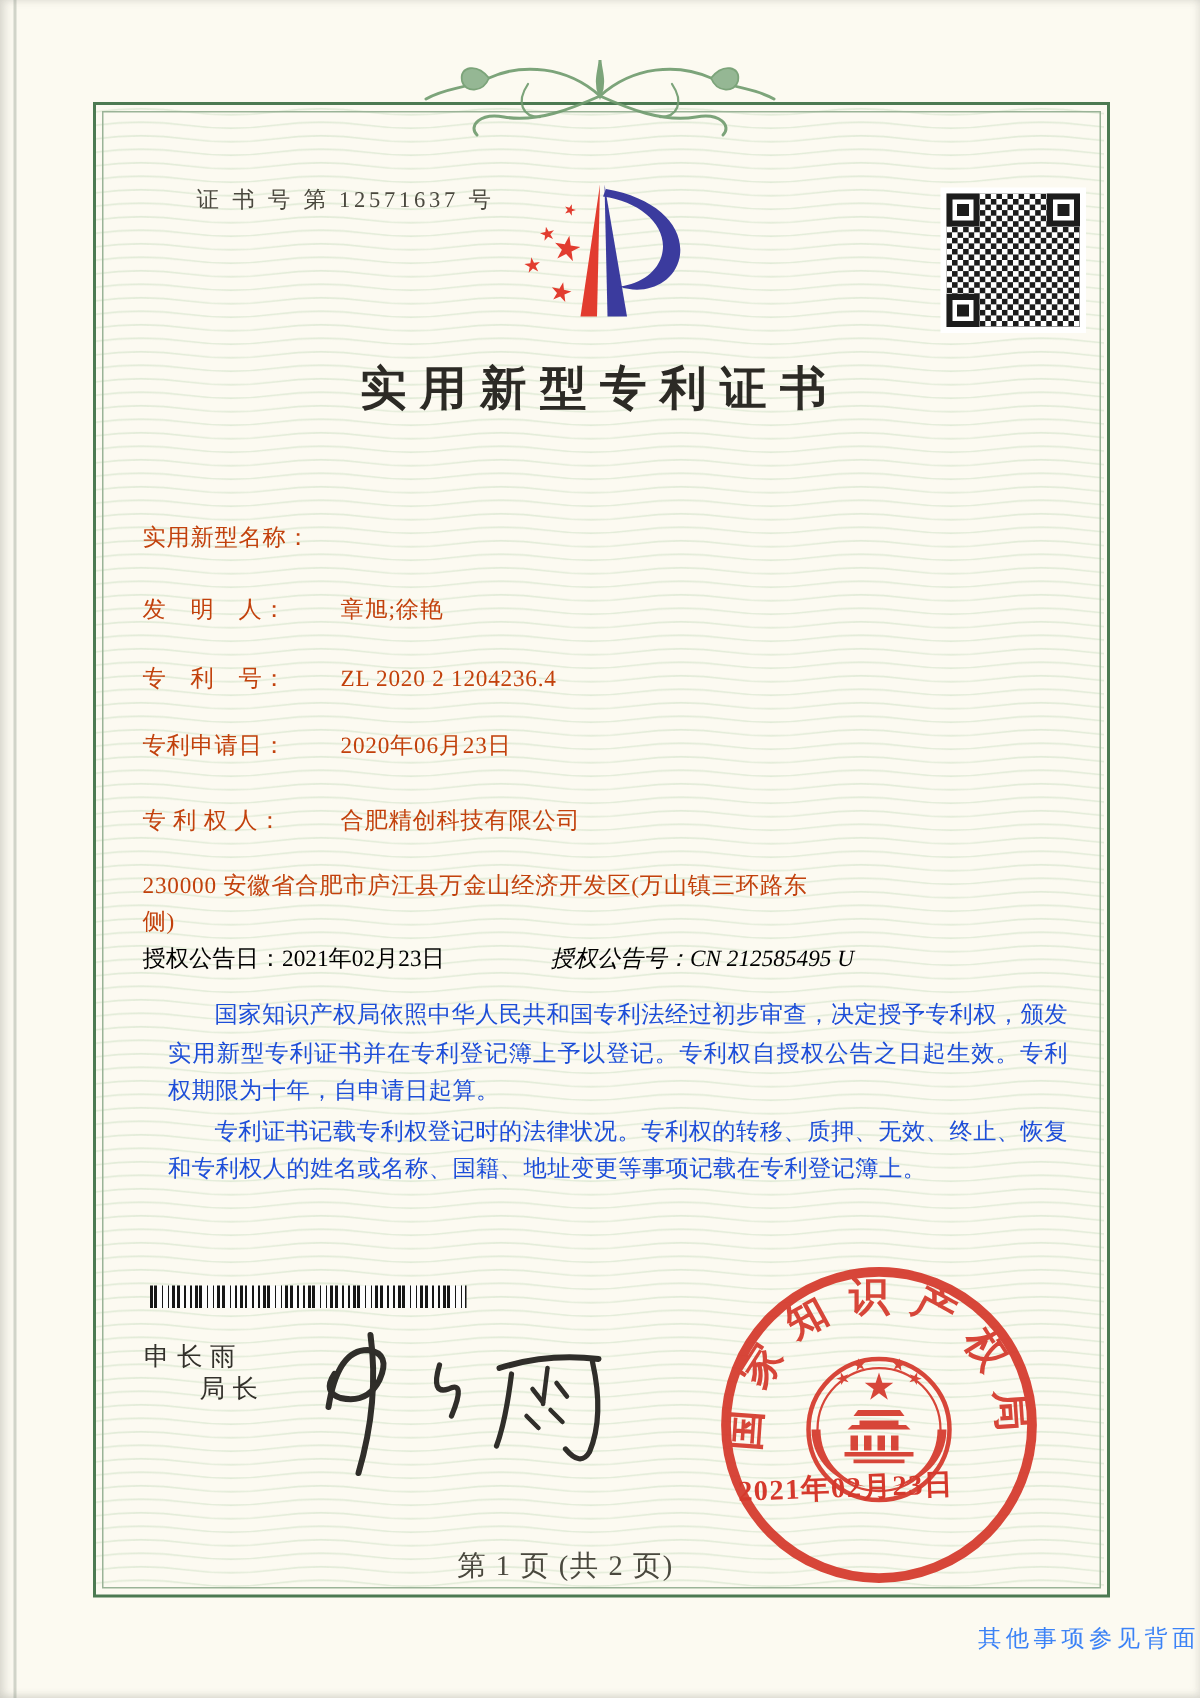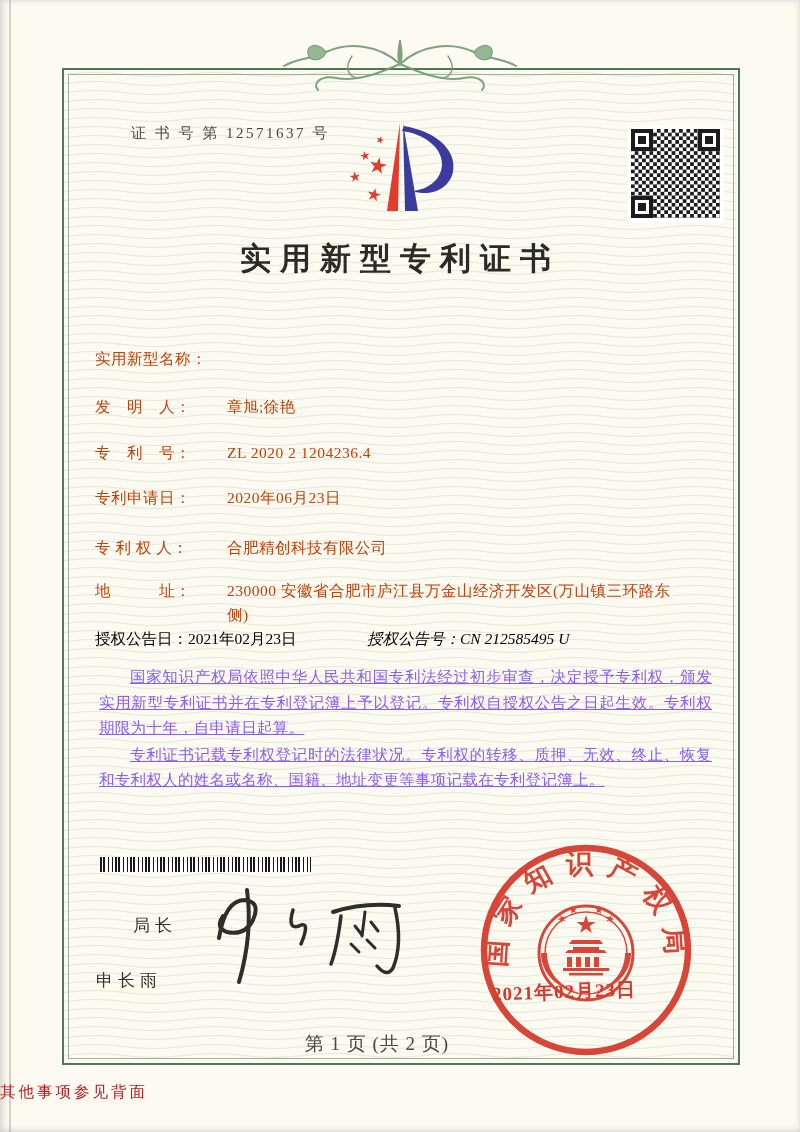--- a/index.html
+++ b/index.html
@@ -28,34 +28,34 @@
   .finder.tl{left:0;top:0}.finder.tr{right:0;top:0}.finder.bl{left:0;bottom:0}
   .title{position:absolute;left:0;right:0;top:238px;text-align:center;font-size:31px;font-weight:700;
     letter-spacing:9px;color:#2c2a25;z-index:3;}
   .field{position:absolute;left:95px;width:615px;display:flex;font-size:15.5px;color:#c2410c;z-index:3;line-height:1.55;}
   .field .lbl{flex:0 0 132px;letter-spacing:.5px;}
   .field .val{flex:1;letter-spacing:.5px;}
   .field .val.addr{max-width:452px;}
   .grant-row{position:absolute;left:95px;top:629px;width:615px;font-size:15.5px;color:#000000;z-index:3;}
   .grant-right{position:absolute;left:272px;top:0;font-style:italic;}
   .paras{position:absolute;left:95px;top:664px;width:617px;z-index:3;}
-  .paras p{margin:0 0 1px 4px;font-size:15.5px;line-height:25.5px;text-indent:2em;text-align:justify;color:#8b5cf6;letter-spacing:.3px;text-decoration:underline;}
+  .paras p{margin:0 0 1px 17px;font-size:15.5px;line-height:25.5px;text-indent:2em;text-align:justify;color:#1d4ed8;letter-spacing:.3px;}
   .barcode{position:absolute;left:100px;top:857px;width:211px;height:15px;z-index:3;
     background:repeating-linear-gradient(90deg,#161616 0 2px,#fdfdfd 2px 3px,#161616 3px 5px,#fdfdfd 5px 8px,#161616 8px 9px,#fdfdfd 9px 12px,#161616 12px 13px,#fdfdfd 13px 15px);}
   .director-title{position:absolute;left:96px;top:914px;font-size:17px;letter-spacing:5px;color:#33312b;z-index:3;
     font-family:"Liberation Sans","DejaVu Sans",sans-serif;margin-left:37px;}
-  .director-name{position:absolute;left:96px;top:969px;font-size:17px;letter-spacing:5px;color:#33312b;z-index:3;
+  .director-name{position:absolute;left:96px;top:893px;font-size:17px;letter-spacing:5px;color:#33312b;z-index:3;
     font-family:"Liberation Sans","DejaVu Sans",sans-serif;}
   .signature{position:absolute;left:205px;top:876px;z-index:4;}
   .seal{position:absolute;left:477px;top:841px;z-index:4;opacity:.93;}
   .seal-date{position:absolute;left:492px;top:979px;font-size:19px;font-weight:bold;color:#d5392c;
     letter-spacing:1px;transform:rotate(-2deg);z-index:5;}
   .page-num{position:absolute;left:0;right:46px;top:1031px;text-align:center;font-size:19px;color:#4a483e;
     letter-spacing:1px;z-index:3;}
-  .back-note{position:absolute;left:0;right:0;top:1082px;text-align:left;font-size:15.5px;color:#b91c1c;
+  .back-note{position:absolute;left:0;right:0;top:1082px;text-align:right;font-size:15.5px;color:#3b82f6;
     letter-spacing:3px;z-index:3;}
 </style>
 </head>
 <body>
 
 <div class="page">
 
   <div class="edge-line"></div>
 
   <svg class="waves" width="672" height="991" aria-hidden="true">
@@ -122,21 +122,20 @@
   </div>
   <div class="field" style="top:486px">
     <span class="lbl">专利申请日：</span>
     <span class="val">2020年06月23日</span>
   </div>
   <div class="field" style="top:536px">
     <span class="lbl">专 利 权 人：</span>
     <span class="val">合肥精创科技有限公司</span>
   </div>
   <div class="field" style="top:579px">
-    <span class="lbl">地　　　址：</span>
     <span class="val addr">230000 安徽省合肥市庐江县万金山经济开发区(万山镇三环路东侧)</span>
   </div>
 
   <div class="grant-row">
     <span>授权公告日：</span><span>2021年02月23日</span>
     <span class="grant-right">
       <span>授权公告号：</span><span>CN 212585495 U</span>
     </span>
   </div>
 

